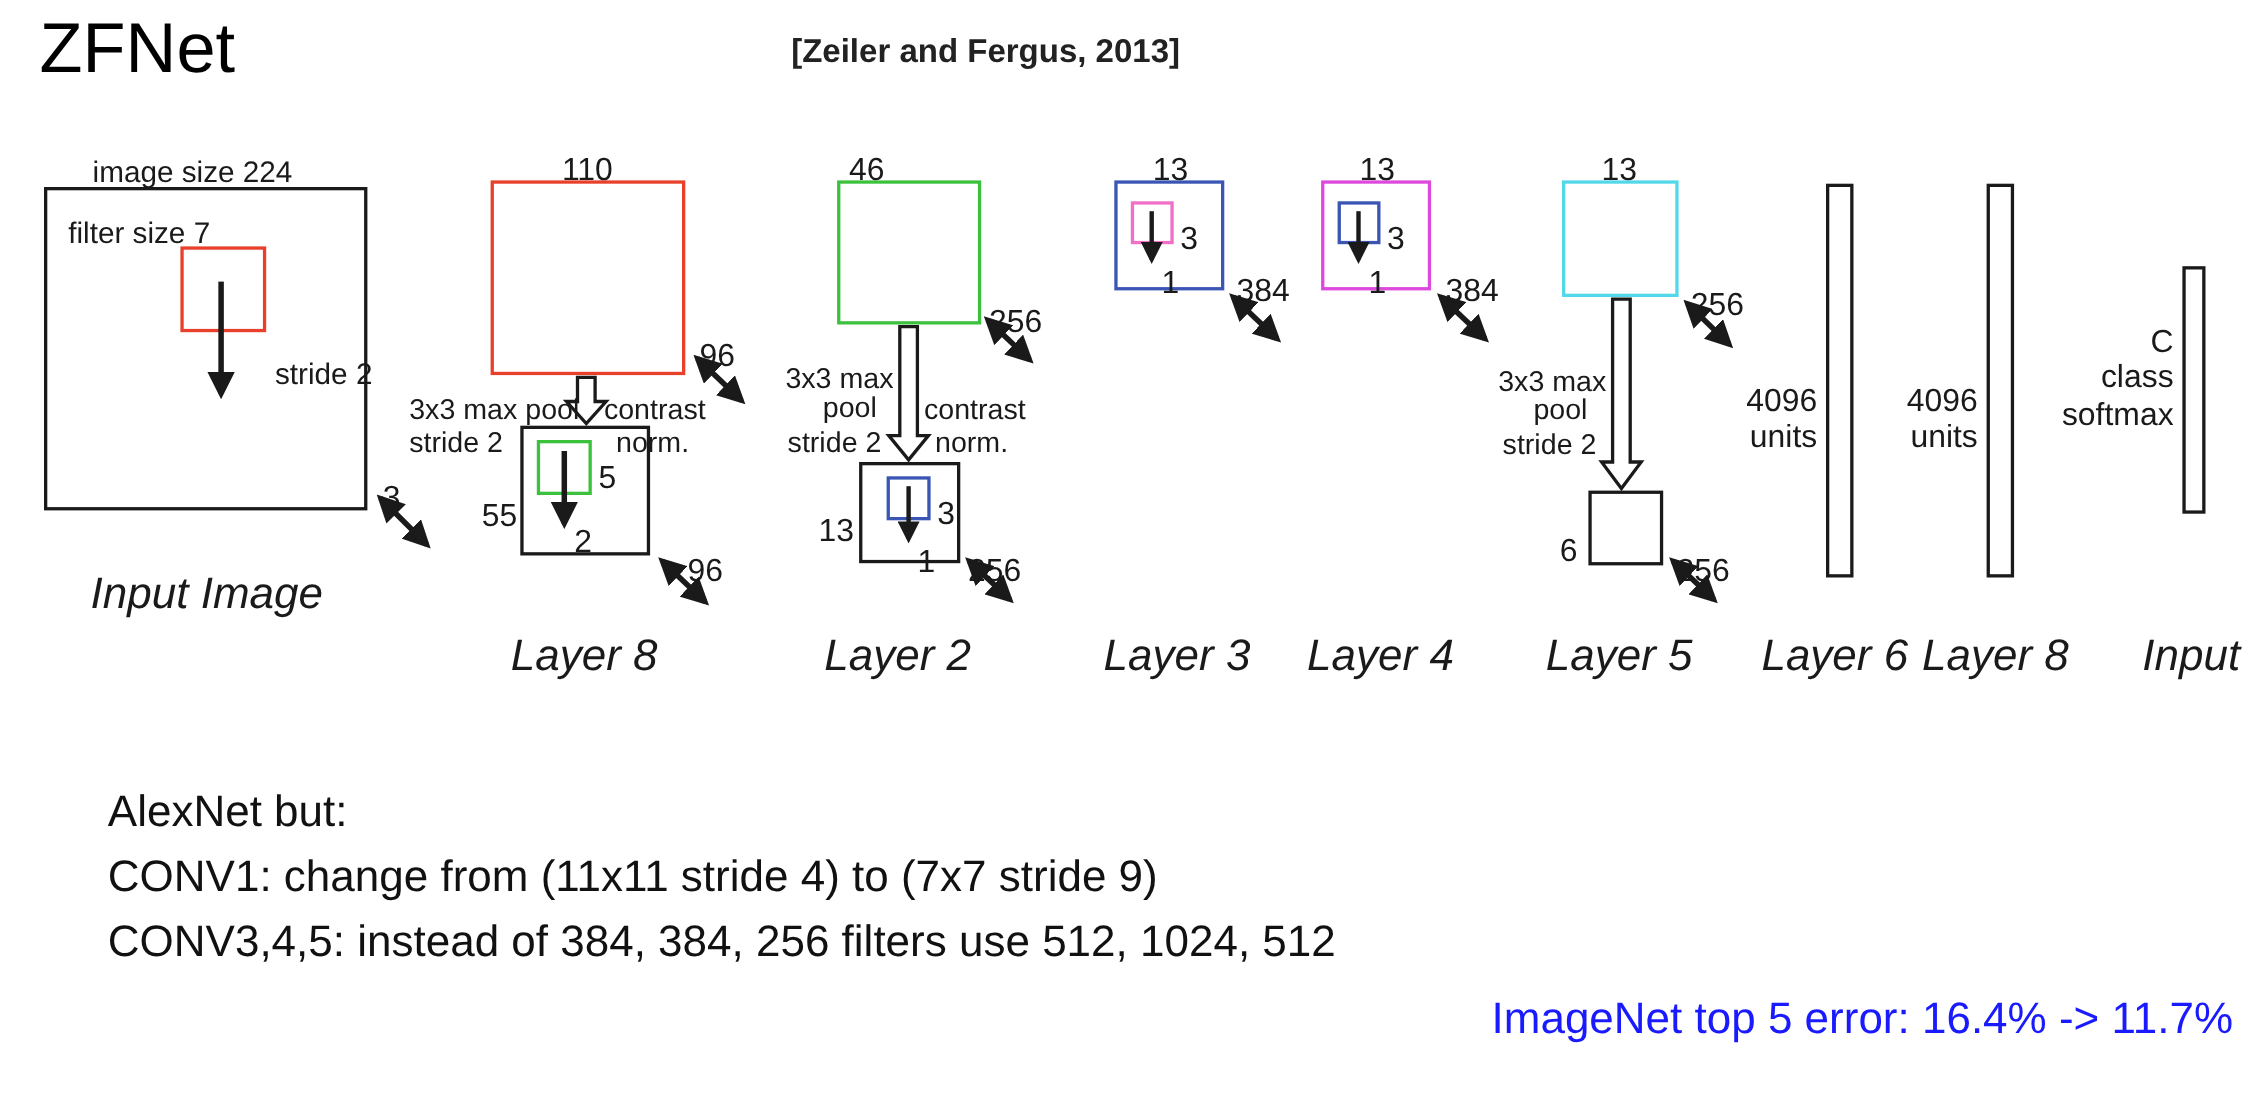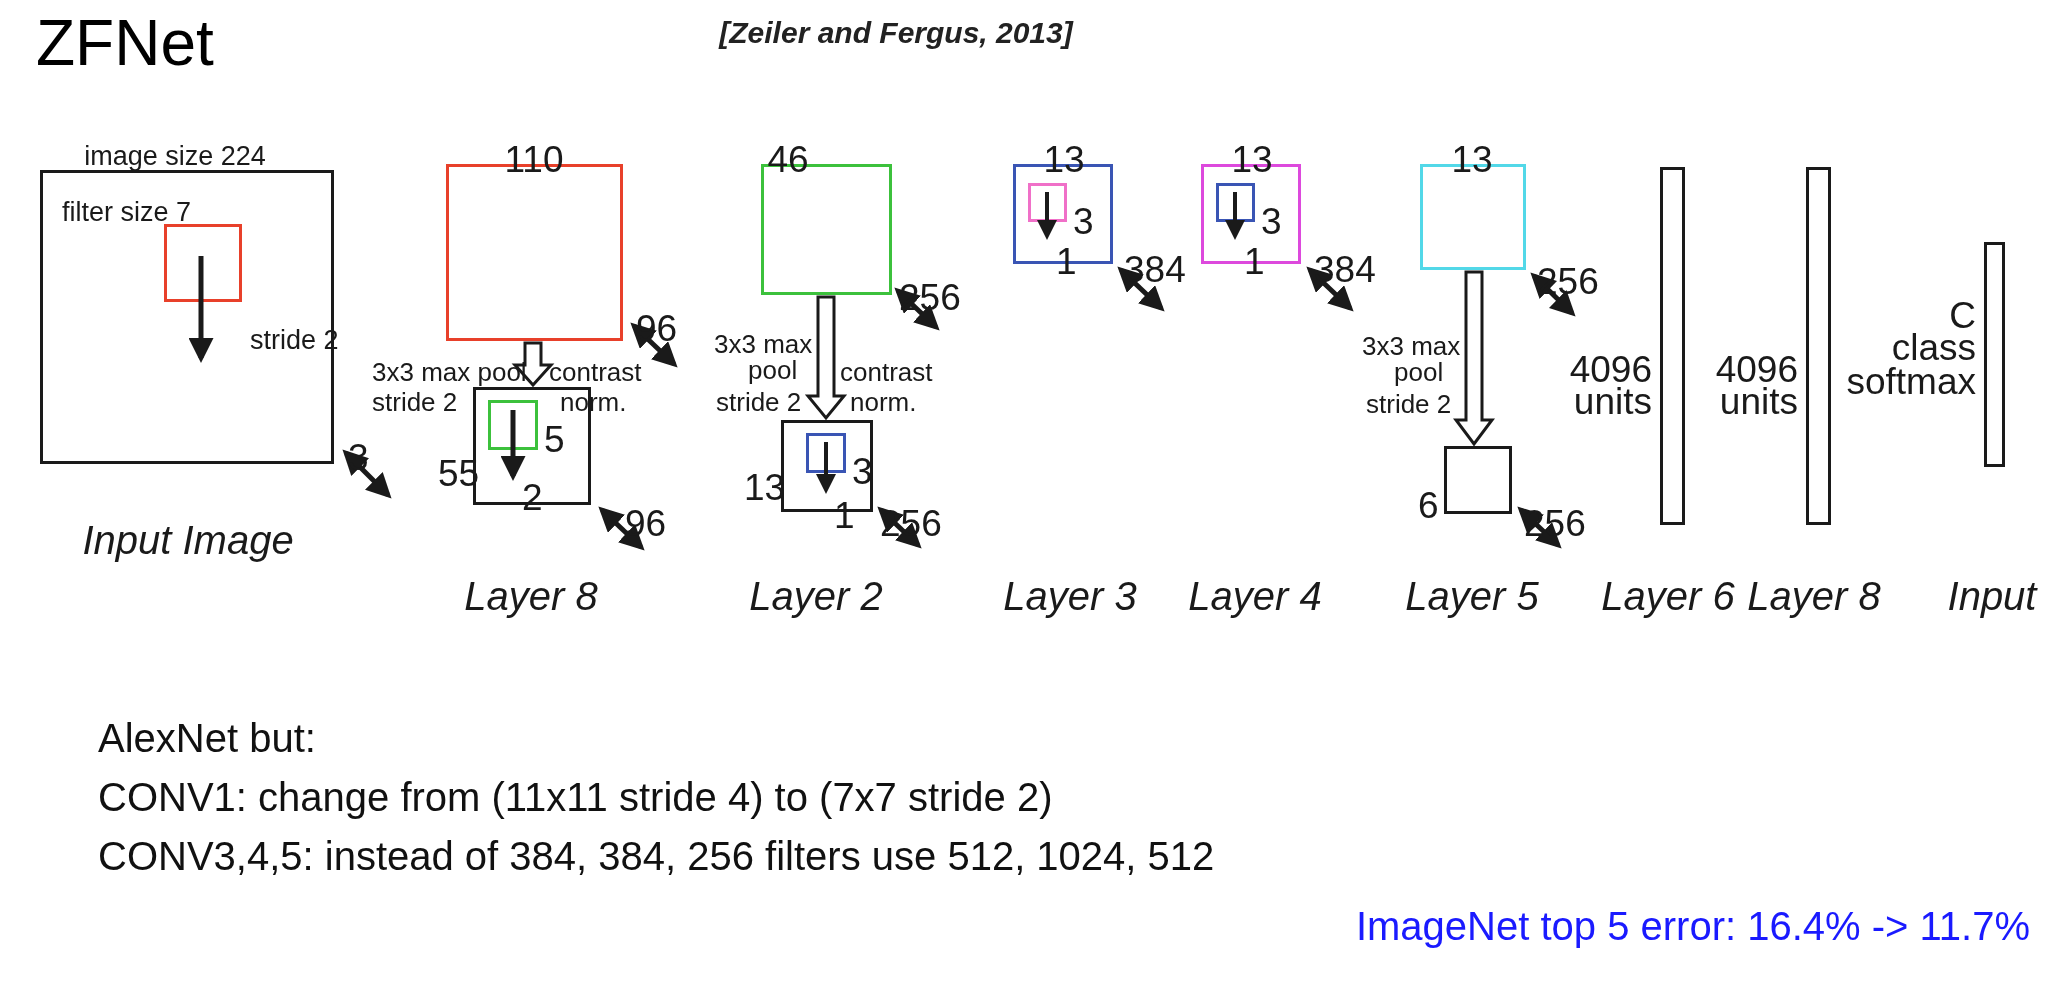--- a/index.html
+++ b/index.html
@@ -10,40 +10,40 @@
     background: #ffffff;
     font-family: "Liberation Sans", "DejaVu Sans", sans-serif;
     color: var(--color-ink, #1a1a1a);
     overflow: hidden;
   }
   .title {
     position: absolute; left: 36px; top: 6px;
     font-size: 64px; font-weight: 400; color: #000000;
   }
   .citation {
-    position: absolute; left: 896px; top: 16px; transform: translateX(-50%);
-    font-size: 30px; font-style: italic; font-weight: 700; color: #222;
+    position: absolute; left: 896px; top: 30px; transform: translateX(-50%);
+    font-size: 30px; font-weight: 700; color: #222;
   }
   .box {
     position: absolute; box-sizing: border-box;
     border: 3px solid var(--color-ink, #1a1a1a); background: transparent;
   }
   .box.red     { border-color: var(--color-red); }
   .box.green   { border-color: var(--color-green); }
   .box.blue    { border-color: var(--color-blue); }
   .box.magenta { border-color: var(--color-magenta); }
   .box.pink    { border-color: var(--color-pink); }
   .box.cyan    { border-color: var(--color-cyan); }
   .lbl {
     position: absolute; font-size: 27px; line-height: 1.1;
     color: var(--color-ink, #1a1a1a); white-space: nowrap; margin-top: 16px;
   }
   .lbl.center { transform: translateX(-50%); }
   .lbl.rt { text-align: right; }
-  .num { font-size: 37px; }
+  .num { font-size: 29px; }
   .small { font-size: 26px; }
   .caption { font-size: 40px; font-style: italic; }
   .notes-line { position: absolute; font-size: 40px; color: #111; white-space: nowrap; }
   .notes-line.highlight { color: var(--color-highlight, #1a1aff); }
   svg.arrows { position: absolute; left: 0; top: 0; pointer-events: none; }
   .arrow { stroke: var(--color-ink, #1a1a1a); stroke-width: 5; fill: none; }
   .arrow.thin { stroke-width: 4; }
   .hollow { fill: #ffffff; stroke: var(--color-ink, #1a1a1a); stroke-width: 3; }
   .ah-fill { fill: var(--color-ink, #1a1a1a); }
 </style>
@@ -166,17 +166,17 @@
   <div class="lbl num rt" style="right:260px;top:334px">4096</div>
   <div class="lbl num rt" style="right:260px;top:366px">units</div>
   <div class="lbl caption center" style="left:1814px;top:558px">Layer 8</div>
 
   <div class="lbl num rt" style="right:82px;top:280px">C</div>
   <div class="lbl num rt" style="right:82px;top:312px">class</div>
   <div class="lbl num rt" style="right:82px;top:346px">softmax</div>
   <div class="lbl caption center" style="left:1992px;top:558px">Input</div>
 
   <div class="notes-line" style="left:98px;top:716px">AlexNet but:</div>
-  <div class="notes-line" style="left:98px;top:775px">CONV1: change from (11x11 stride 4) to (7x7 stride 2)</div>
+  <div class="notes-line" style="left:98px;top:775px">CONV1: change from (11x11 stride 4) to (7x7 stride 9)</div>
   <div class="notes-line" style="left:98px;top:834px">CONV3,4,5: instead of 384, 384, 256 filters use 512, 1024, 512</div>
   <div class="notes-line highlight" style="right:28px;top:904px">ImageNet top 5 error: 16.4% -&gt; 11.7%</div>
 
 </div>
 
 </body></html>

